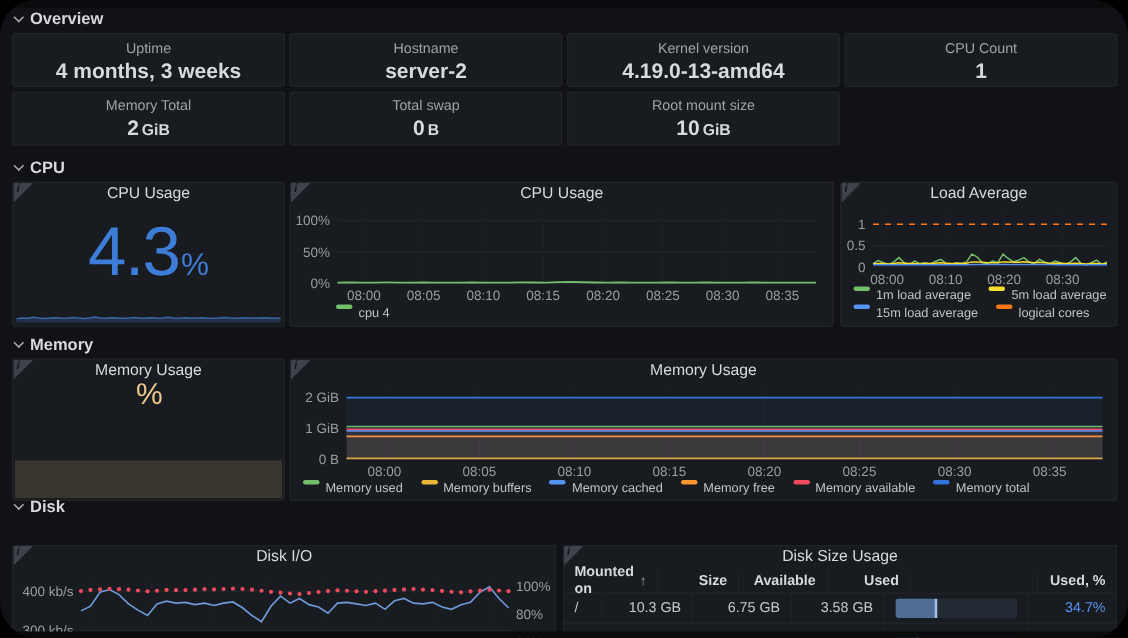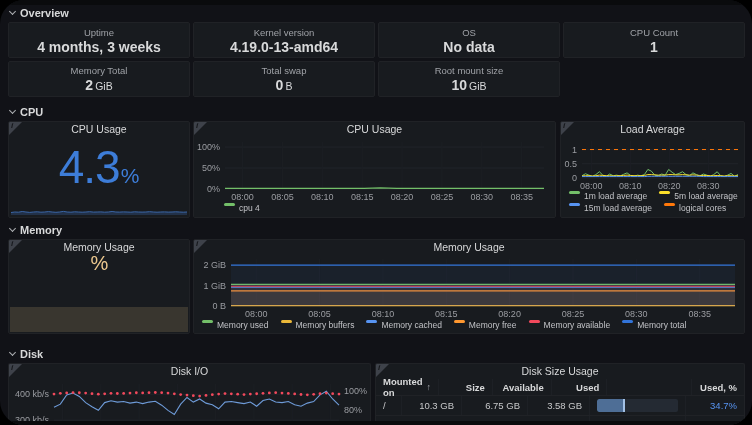--- a/index.html
+++ b/index.html
@@ -19,21 +19,21 @@
     white-space:nowrap; cursor:pointer; }
   .corner { position:absolute; top:0; left:0; width:0; height:0;
     border-top:13px solid #3e424a; border-right:13px solid transparent; cursor:pointer; }
   .corner span { position:absolute; top:-14px; left:2px; font-size:8px; font-style:italic; font-weight:bold; color:#15171b; }
 
   .tiles { position:absolute; left:8px; top:22px; width:740px; display:flex; flex-wrap:wrap; gap:3px;align-items:flex-end; }
   .tile { width:182px; height:36px; background:#181b1f; border:1px solid #202226; border-radius:2px;
     display:flex; flex-direction:column; align-items:center; justify-content:center; cursor:pointer; }
   .tile .t-label { font-size:9.5px; color:#9fa2a7; line-height:13px; }
   .tile .t-value { font-size:14px; font-weight:700; color:#d8d9da; line-height:16px; }
-  .tile .t-unit { font-size:10.5px; font-weight:400; margin-left:2px; }
+  .tile .t-unit { font-size:10.5px; font-weight:700; margin-left:2px; }
 
   .stat-value { position:absolute; left:0; right:0; display:flex; align-items:baseline; justify-content:center; font-weight:500; }
   .stat-big { letter-spacing:-1px; }
   .stat-unit { margin-left:1px; }
 
   .spark { position:absolute; left:1px; right:1px; bottom:1px; }
   .mem-bar-fill { position:absolute; left:1px; right:1px; bottom:1px; height:25px; background:rgba(233,196,128,0.16); }
 
   .legend { position:absolute; display:flex; flex-wrap:wrap; column-gap:12px; row-gap:1px;
     font-size:8.5px; color:#c2c3c7; align-items:center; }
@@ -70,26 +70,26 @@
     <span class="chev"></span>
     <span>Overview</span>
   </div>
 
   <div class="tiles" id="tiles">
       <div class="tile">
         <div class="t-label">Uptime</div>
         <div class="t-value">4 months, 3 weeks</div>
       </div>
       <div class="tile">
+        <div class="t-label">Hostname</div>
+        <div class="t-value">server-2</div>
+      </div>
+      <div class="tile">
         <div class="t-label">Kernel version</div>
         <div class="t-value">4.19.0-13-amd64</div>
-      </div>
-      <div class="tile">
-        <div class="t-label">OS</div>
-        <div class="t-value">No data</div>
       </div>
       <div class="tile">
         <div class="t-label">CPU Count</div>
         <div class="t-value">1</div>
       </div>
       <div class="tile">
         <div class="t-label">Memory Total</div>
         <div class="t-value">2<span class="t-unit">GiB</span></div>
       </div>
       <div class="tile">
@@ -283,21 +283,21 @@
           <span class="dash" style="background: rgb(242, 73, 92);"></span>
           <span>Memory available</span>
         </span>
         <span class="li">
           <span class="dash" style="background: rgb(50, 116, 217);"></span>
           <span>Memory total</span>
         </span>
       </div>
   </div>
 
-  <div class="section-header" style="left:10px; top:348px;">
+  <div class="section-header" style="left:10px; top:332px;">
     <span class="chev"></span>
     <span>Disk</span>
   </div>
 
   <div class="panel" style="left:8px; top:363px; width:363px; height:62px; border-bottom:none;">
     <div class="corner">
         <span>i</span>
       </div>
     <div class="panel-title">Disk I/O</div>
     <svg class="chart" style="position:absolute; left:1px; top:14px;" width="359" height="84">

